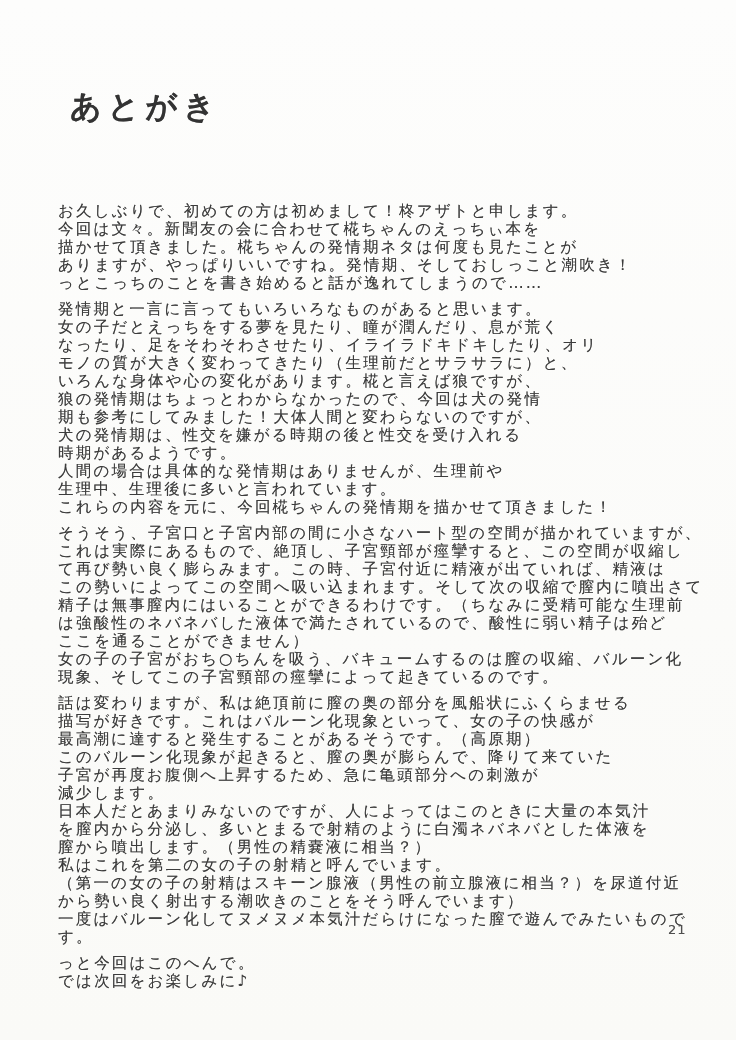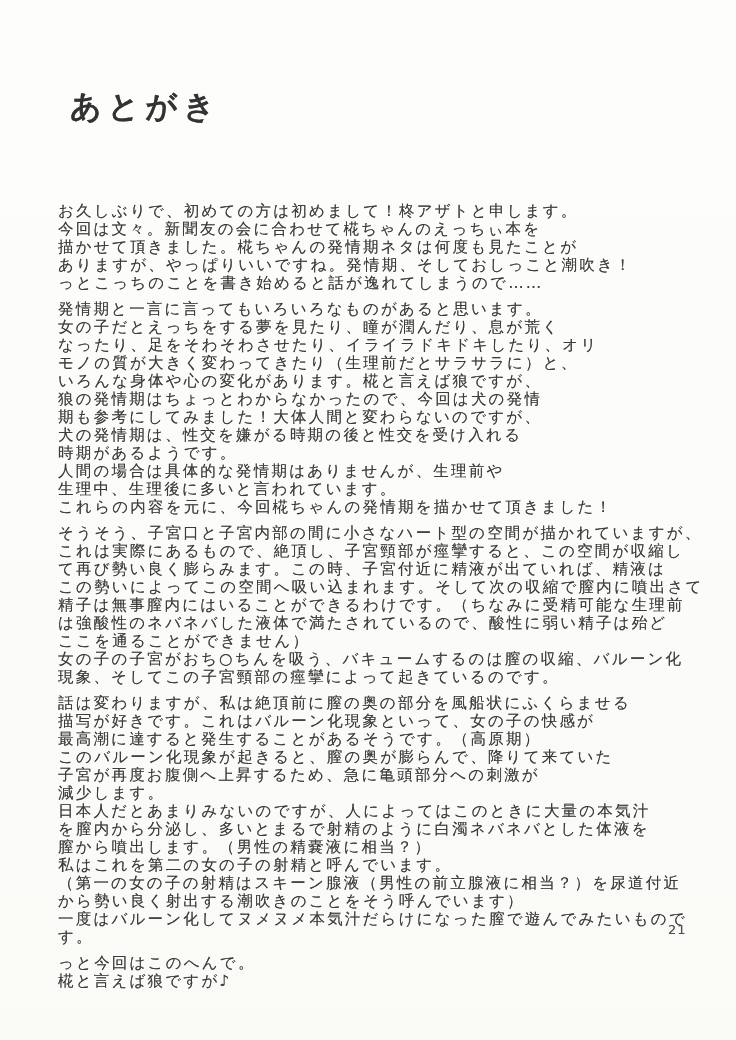--- a/index.html
+++ b/index.html
@@ -93,17 +93,17 @@
 子宮が再度お腹側へ上昇するため、急に亀頭部分への刺激が
 減少します。
 日本人だとあまりみないのですが、人によってはこのときに大量の本気汁
 を膣内から分泌し、多いとまるで射精のように白濁ネバネバとした体液を
 膣から噴出します。（男性の精嚢液に相当？）
 私はこれを第二の女の子の射精と呼んでいます。
 （第一の女の子の射精はスキーン腺液（男性の前立腺液に相当？）を尿道付近
 から勢い良く射出する潮吹きのことをそう呼んでいます）
 一度はバルーン化してヌメヌメ本気汁だらけになった膣で遊んでみたいものです。</p>
       <p class="para">っと今回はこのへんで。
-椛と言えば狼ですが♪</p>
+では次回をお楽しみに♪</p>
     </div>
 
   <div class="page-num">21</div>
 </div>
 
 </body></html>

